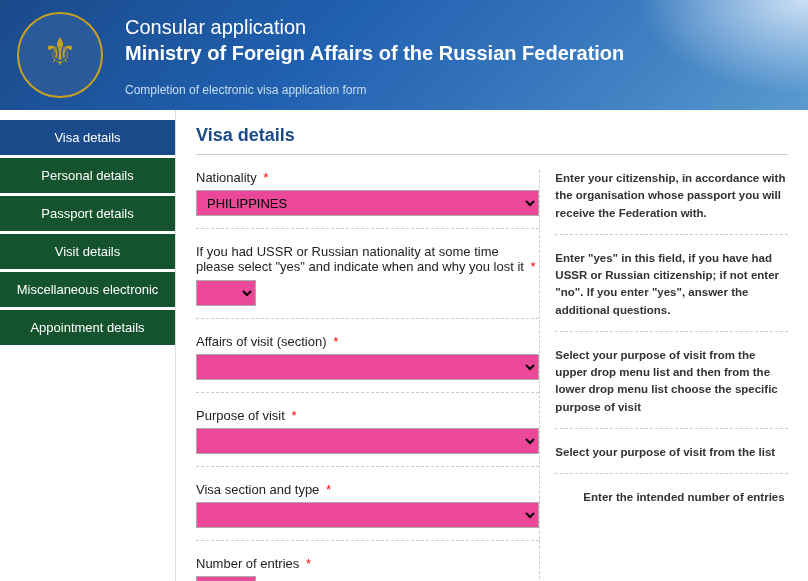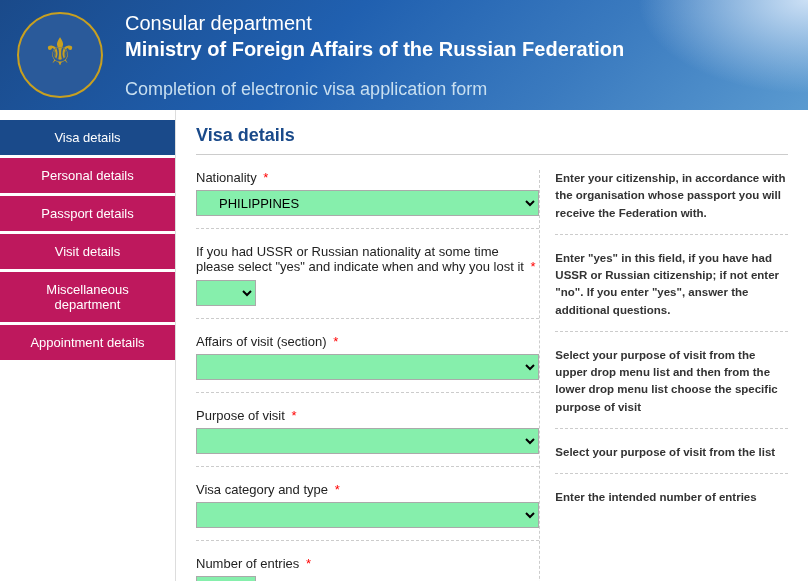--- a/index.html
+++ b/index.html
@@ -30,21 +30,21 @@
     .header-logo svg { width: 100%; height: 100%; }
     .header-text h1 {
       color: #fff;
       font-size: 20px;
       font-weight: normal;
       line-height: 1.3;
     }
     .header-text h1 strong { font-weight: bold; }
     .header-text p {
       color: #c8dff0;
-      font-size: 18px;
+      font-size: 12px;
       margin-top: 17px;
     }
 
     
     .main-layout {
       display: flex;
       background: #fff;
       min-height: 470px;
     }
 
@@ -64,21 +64,21 @@
       font-size: 13px;
       cursor: pointer;
       border: none;
       margin-bottom: 3px;
       text-decoration: none;
     }
     .sidebar-item.active {
       background: #1a4a8a;
     }
     .sidebar-item.inactive {
-      background: #be185d;
+      background: #14532d;
     }
 
     
     .content {
       flex: 1;
       padding: 15px 20px;
       background: #fff;
       border-left: 1px solid #ddd;
     }
 
@@ -121,42 +121,42 @@
       font-weight: normal;
     }
     .required-star {
       color: red;
       margin-left: 3px;
     }
 
     select {
       width: 100%;
       max-width: 380px;
-      padding: 4px 18px;
+      padding: 4px 6px;
       border: 1px solid #aaa;
-      background: #86efac;
+      background: #ec4899;
       font-size: 13px;
       height: 26px;
       cursor: pointer;
     }
     select.small {
       width: 60px;
       max-width: 60px;
     }
 
     .help-section {
       margin-bottom: 15px;
       padding-bottom: 12px;
       border-bottom: 1px dashed #ccc;
       font-size: 11.5px;
       color: #333;
       line-height: 1.5;
       font-weight: bold;
     }
-    .help-section:last-child { border-bottom: none; }
+    .help-section:last-child { border-bottom: none; margin-left: 28px; }
 
     .ussr-row {
       display: flex;
       align-items: center;
       margin-top: 6px;
     }
     .ussr-row select { width: 60px; }
   </style>
 </head>
 <body>
@@ -165,35 +165,35 @@
   <div class="header-logo">
     <svg viewBox="0 0 90 90" xmlns="http://www.w3.org/2000/svg">
 
       <circle cx="45" cy="45" r="42" fill="#2a5a9a" stroke="#c8a020" stroke-width="2"></circle>
 
       <text x="45" y="55" text-anchor="middle" font-size="38" fill="#c8a020">⚜</text>
     </svg>
   </div>
   <div class="header-text">
     <h1>
-      <span>Consular department</span><br>
+      <span>Consular application</span><br>
       <strong>Ministry of Foreign Affairs of the Russian Federation</strong>
     </h1>
     <p>Completion of electronic visa application form</p>
   </div>
 </div>
 
 <div class="main-layout">
 
   <nav class="sidebar">
     <a class="sidebar-item active">Visa details</a>
     <a class="sidebar-item inactive">Personal details</a>
     <a class="sidebar-item inactive">Passport details</a>
     <a class="sidebar-item inactive">Visit details</a>
-    <a class="sidebar-item inactive">Miscellaneous department</a>
+    <a class="sidebar-item inactive">Miscellaneous electronic</a>
     <a class="sidebar-item inactive">Appointment details</a>
   </nav>
 
   <div class="content">
     <h2 class="page-title">Visa details</h2>
 
     <div class="form-area">
 
       <div class="form-fields">
 
@@ -234,21 +234,21 @@
             <span>Purpose of visit</span>
             <span class="required-star">*</span>
           </div>
           <select>
             <option value=""></option>
           </select>
         </div>
 
         <div class="field-group">
           <div class="field-label">
-            <span>Visa category and type</span>
+            <span>Visa section and type</span>
             <span class="required-star">*</span>
           </div>
           <select>
             <option value=""></option>
           </select>
         </div>
 
         <div class="field-group">
           <div class="field-label">
             <span>Number of entries</span>

